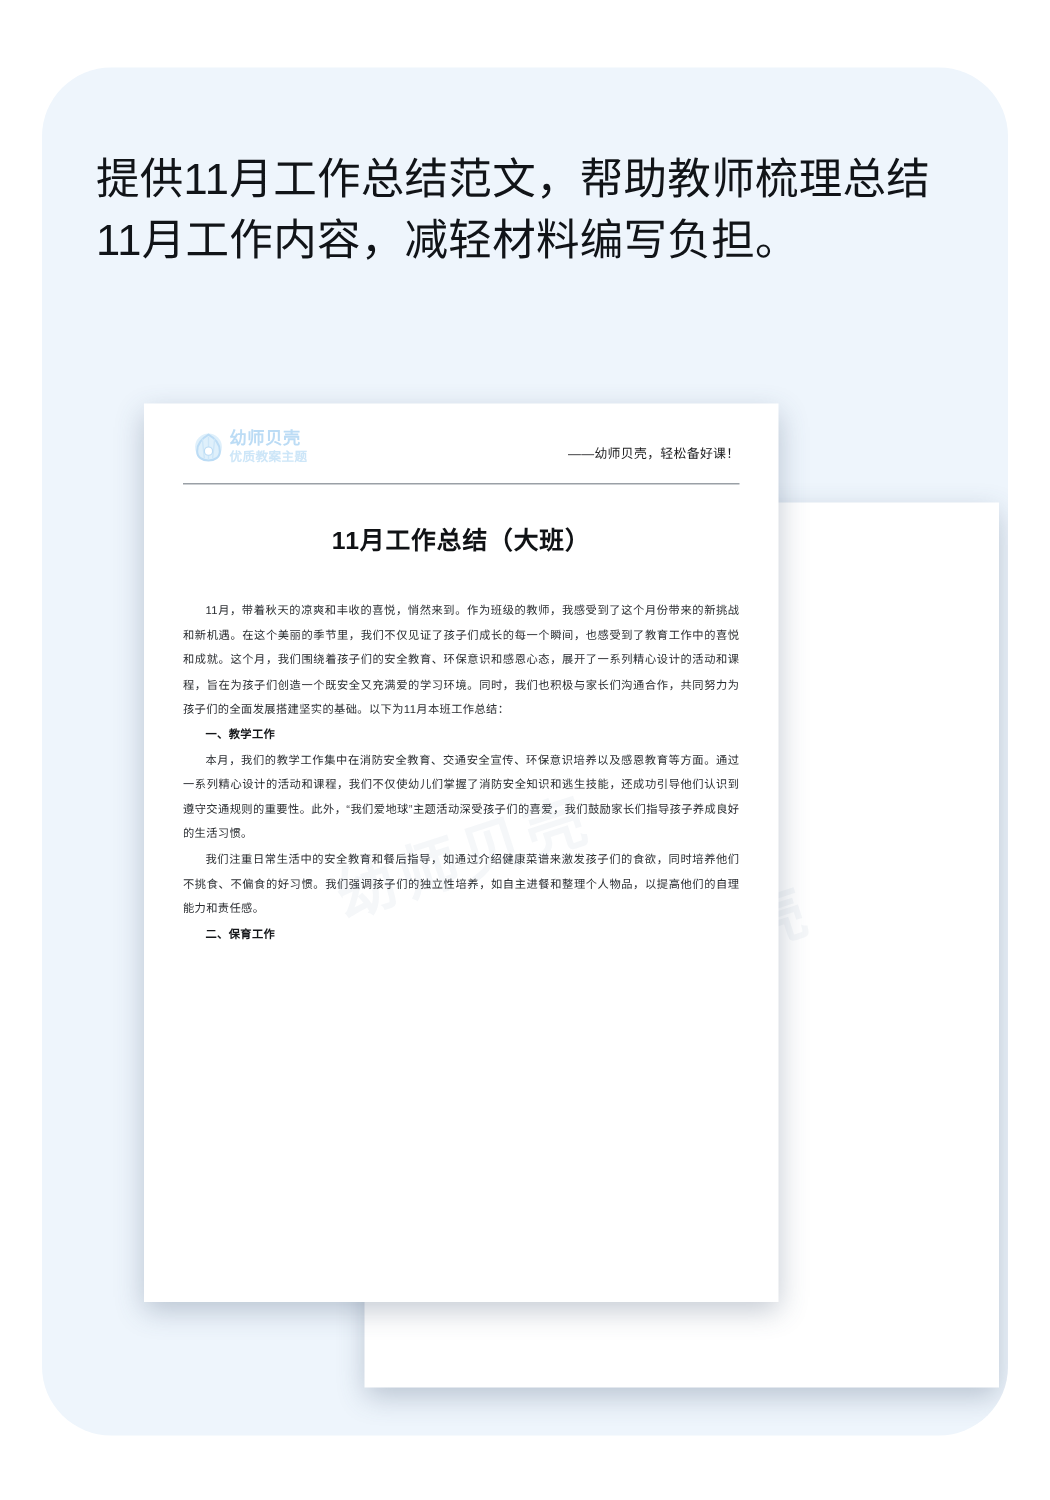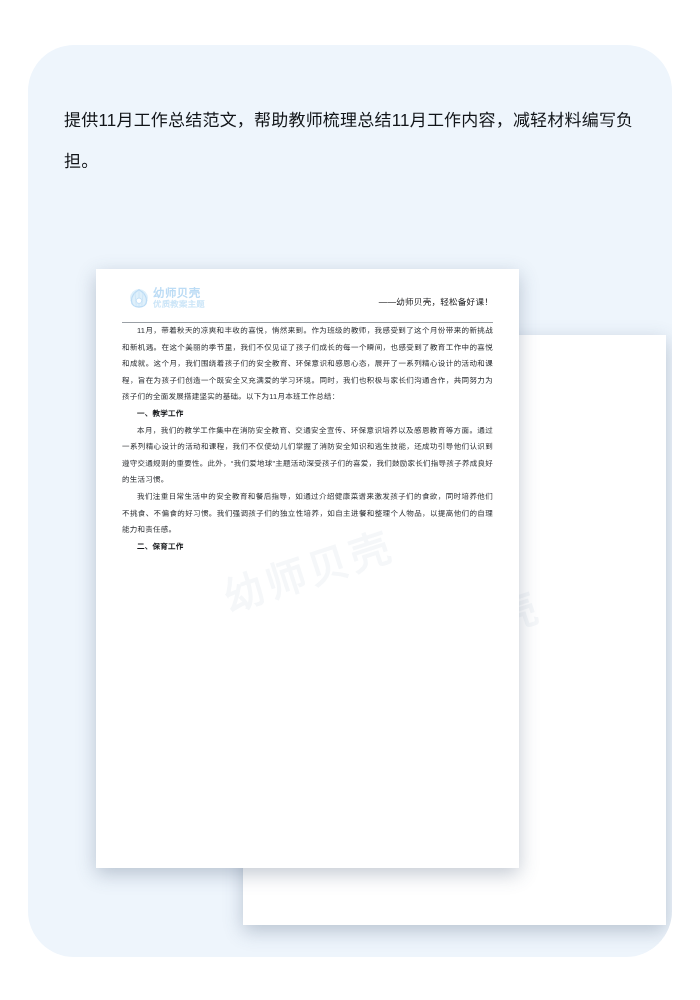--- a/index.html
+++ b/index.html
@@ -32,21 +32,21 @@
     background: #eef5fc;
     border-radius: 46px;
     overflow: hidden;
   }
 
   .promo-heading {
     position: absolute;
     left: 36px;
     top: 55px;
     width: 578px;
-    font-size: 17px;
+    font-size: 29px;
     line-height: 41px;
     color: #111418;
     font-weight: 400;
     letter-spacing: 0.2px;
     white-space: pre-wrap;
   }
 
   
   .doc {
     position: absolute;
@@ -134,21 +134,21 @@
   .doc-title {
     text-align: center;
     font-size: 16.5px;
     font-weight: 700;
     color: #101215;
     margin-top: 24px;
     letter-spacing: 0.6px;
   }
 
   .doc-body {
-    margin-top: 0;
+    margin-top: 28px;
     padding: 0 4px;
   }
   .para {
     font-size: 7.5px;
     line-height: 16.6px;
     color: #2a2d31;
     text-align: justify;
     text-indent: 2em;
     margin: 0;
     letter-spacing: 0.25px;
@@ -234,20 +234,21 @@
               <circle cx="16" cy="20" r="4" fill="#ffffff" stroke="#bcdcf5" stroke-width="1.2"></circle>
             </svg>
             <span class="brand-text">
               <span class="brand-name">幼师贝壳</span>
               <span class="brand-sub">优质教案主题</span>
             </span>
           </div>
           <div class="doc-slogan">——幼师贝壳，轻松备好课！</div>
         </div>
         <div class="doc-rule"></div>
+        <div class="doc-title">11月工作总结（大班）</div>
         <div class="doc-body" id="front-body">
             <p class="para">11月，带着秋天的凉爽和丰收的喜悦，悄然来到。作为班级的教师，我感受到了这个月份带来的新挑战和新机遇。在这个美丽的季节里，我们不仅见证了孩子们成长的每一个瞬间，也感受到了教育工作中的喜悦和成就。这个月，我们围绕着孩子们的安全教育、环保意识和感恩心态，展开了一系列精心设计的活动和课程，旨在为孩子们创造一个既安全又充满爱的学习环境。同时，我们也积极与家长们沟通合作，共同努力为孩子们的全面发展搭建坚实的基础。以下为11月本班工作总结：</p>
             <p class="para sec">一、教学工作</p>
             <p class="para">本月，我们的教学工作集中在消防安全教育、交通安全宣传、环保意识培养以及感恩教育等方面。通过一系列精心设计的活动和课程，我们不仅使幼儿们掌握了消防安全知识和逃生技能，还成功引导他们认识到遵守交通规则的重要性。此外，“我们爱地球”主题活动深受孩子们的喜爱，我们鼓励家长们指导孩子养成良好的生活习惯。</p>
             <p class="para">我们注重日常生活中的安全教育和餐后指导，如通过介绍健康菜谱来激发孩子们的食欲，同时培养他们不挑食、不偏食的好习惯。我们强调孩子们的独立性培养，如自主进餐和整理个人物品，以提高他们的自理能力和责任感。</p>
             <p class="para sec">二、保育工作</p>
           </div>
       </div>
       <div class="watermark">幼师贝壳</div>
     </div>

